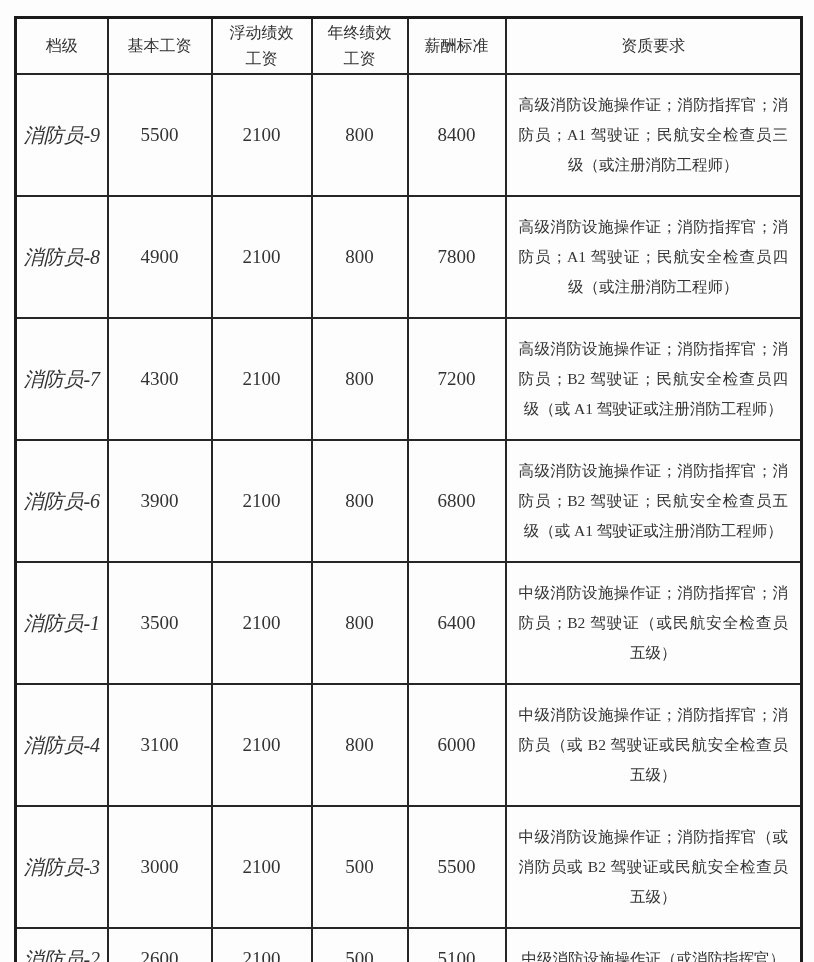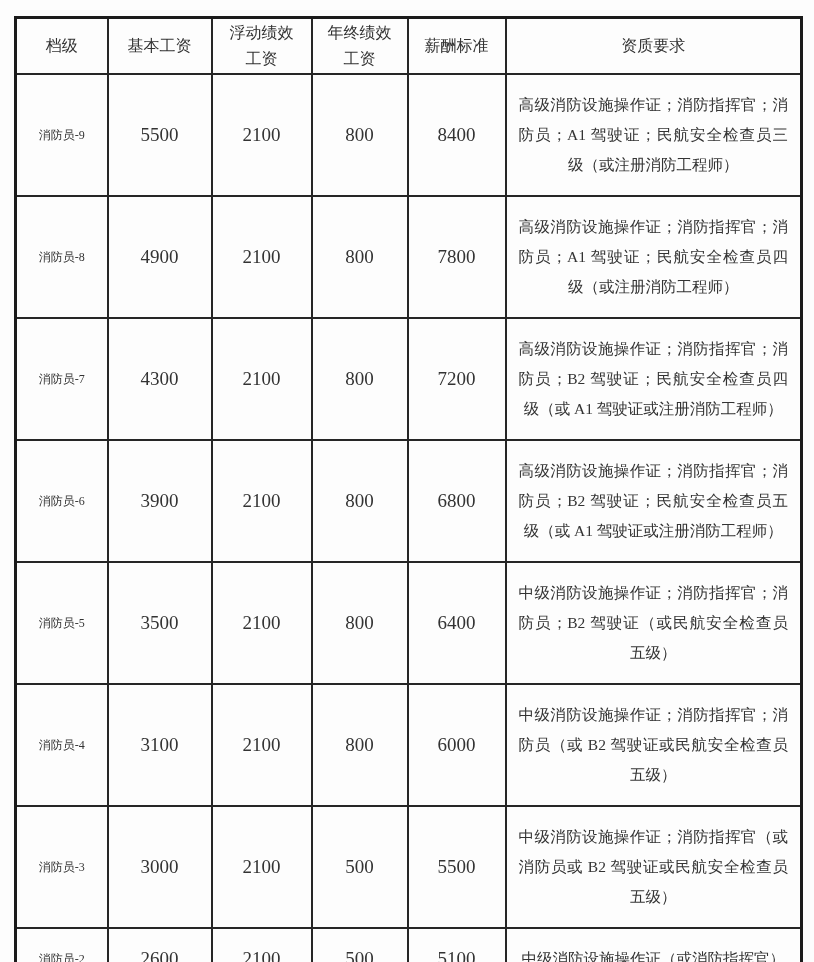--- a/index.html
+++ b/index.html
@@ -43,21 +43,21 @@
     font-size: 16px;
     font-weight: 400;
     white-space: pre-line;
     line-height: 26px;
     color: #333;
   }
   tbody td {
     font-size: 19px;
     color: #333;
   }
-  td.c-grade { font-size: 12px; }
+  td.c-grade { font-size: 20px; font-style: italic; }
   td.c-qual {
     text-align: justify;
     text-align-last: center;
     padding: 15px 12px;
     font-size: 15.5px;
     line-height: 30px;
   }
   
   tbody tr:nth-child(1) { height: 91px; }
   tbody tr:nth-child(2) { height: 90px; }
@@ -128,21 +128,21 @@
   </tr>
         <tr>
     <td class="c-grade">消防员-6</td>
     <td class="c-num">3900</td>
     <td class="c-num">2100</td>
     <td class="c-num">800</td>
     <td class="c-num">6800</td>
     <td class="c-qual">高级消防设施操作证；消防指挥官；消防员；B2 驾驶证；民航安全检查员五级（或 A1 驾驶证或注册消防工程师）</td>
   </tr>
         <tr>
-    <td class="c-grade">消防员-5</td>
+    <td class="c-grade">消防员-1</td>
     <td class="c-num">3500</td>
     <td class="c-num">2100</td>
     <td class="c-num">800</td>
     <td class="c-num">6400</td>
     <td class="c-qual">中级消防设施操作证；消防指挥官；消防员；B2 驾驶证（或民航安全检查员五级）</td>
   </tr>
         <tr>
     <td class="c-grade">消防员-4</td>
     <td class="c-num">3100</td>
     <td class="c-num">2100</td>

